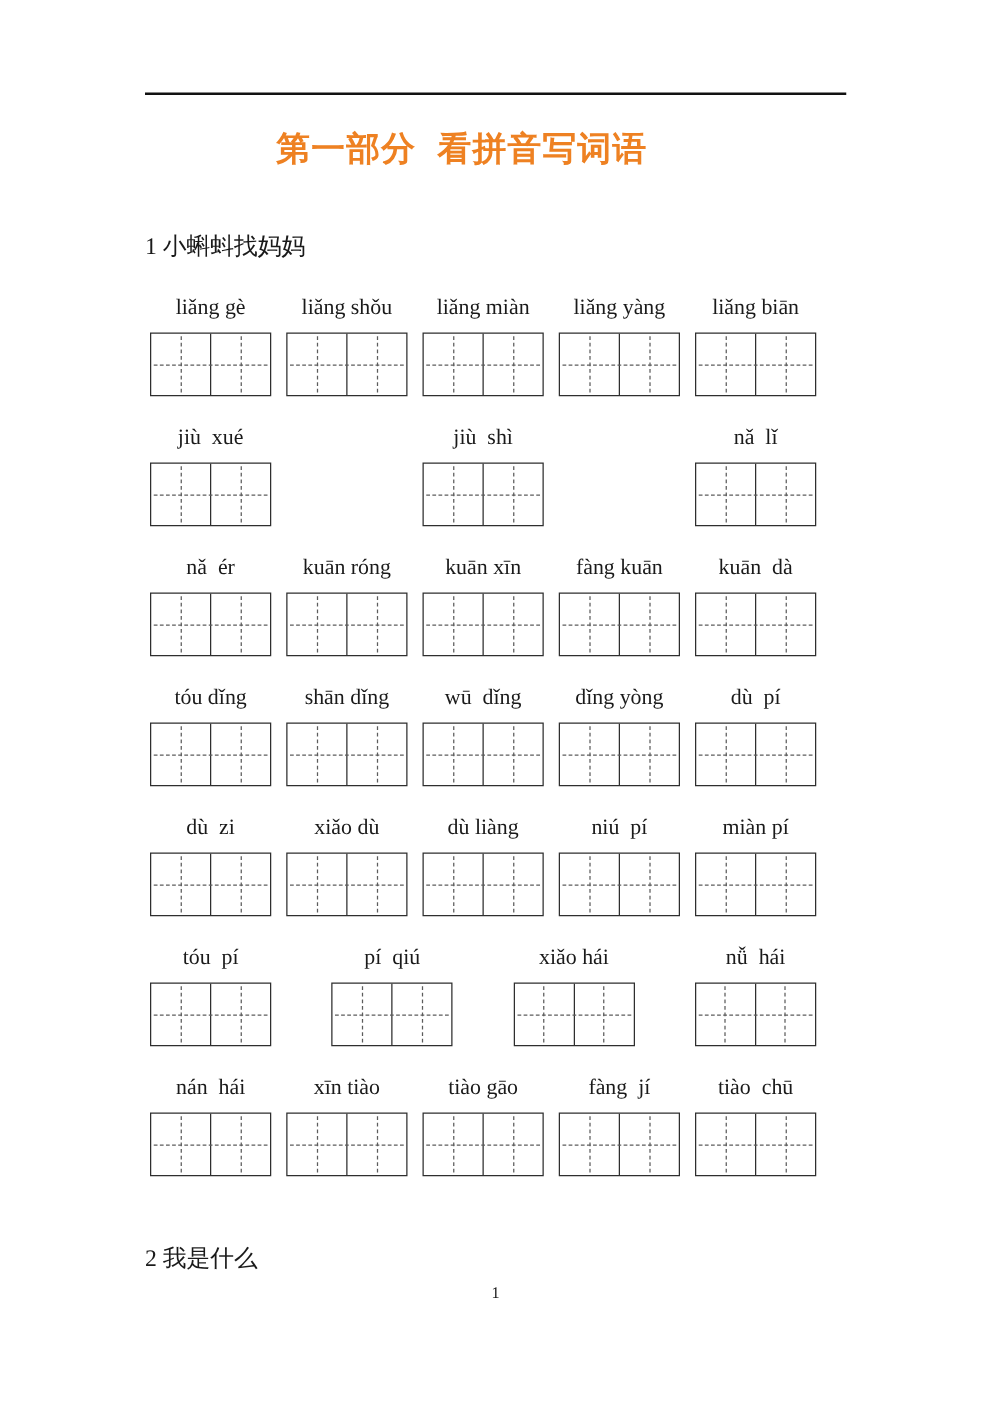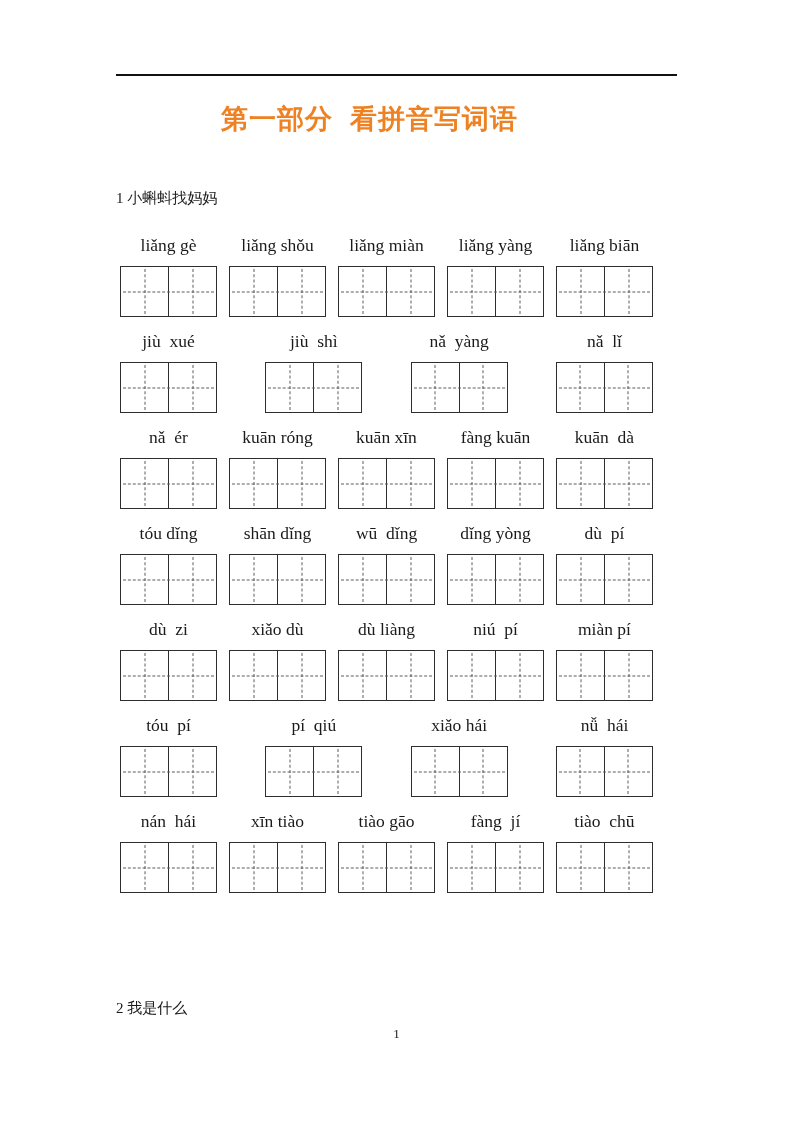--- a/index.html
+++ b/index.html
@@ -24,30 +24,30 @@
   }
   .doc-title{
     position:absolute;left:221px;top:103px;margin:0;
     font-family:"Liberation Sans","DejaVu Sans",sans-serif;
     font-weight:bold;font-size:27px;line-height:32px;
     color:var(--accent);
     white-space:pre;letter-spacing:1px;
   }
   .lesson-heading{
     position:absolute;left:116px;
-    font-size:15px;line-height:22px;white-space:pre;
+    font-size:19px;line-height:22px;white-space:pre;
   }
   .lesson-1{top:187px;}
   .lesson-2{top:997px;}
   .rows{
     position:absolute;left:120px;top:233px;width:533px;
   }
   .word-row{
     display:flex;justify-content:space-between;
-    margin-bottom:12px;height:84px;
+    margin-bottom:20px;height:84px;
   }
   .word-col{
     width:97px;display:flex;flex-direction:column;align-items:center;
   }
   .pinyin{
     height:26px;line-height:24px;font-size:17.5px;
     white-space:pre;margin-bottom:7px;color:var(--text);
     text-align:center;
   }
   .grid-pair{
@@ -172,32 +172,20 @@
         <span class="vdash"></span>
       </div>
       <div class="cell">
         <span class="vdash"></span>
       </div>
       <span class="hdash"></span>
     </div>
   </div>
 
 
-  <div class="word-col">
-    <div class="pinyin">nǎ  yàng</div>
-    <div class="grid-pair">
-      <div class="cell">
-        <span class="vdash"></span>
-      </div>
-      <div class="cell">
-        <span class="vdash"></span>
-      </div>
-      <span class="hdash"></span>
-    </div>
-  </div>
 
   <div class="word-col">
     <div class="pinyin">nǎ  lǐ</div>
     <div class="grid-pair">
       <div class="cell">
         <span class="vdash"></span>
       </div>
       <div class="cell">
         <span class="vdash"></span>
       </div>

